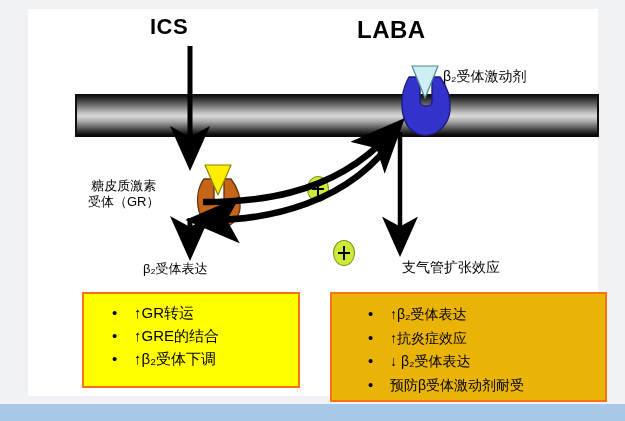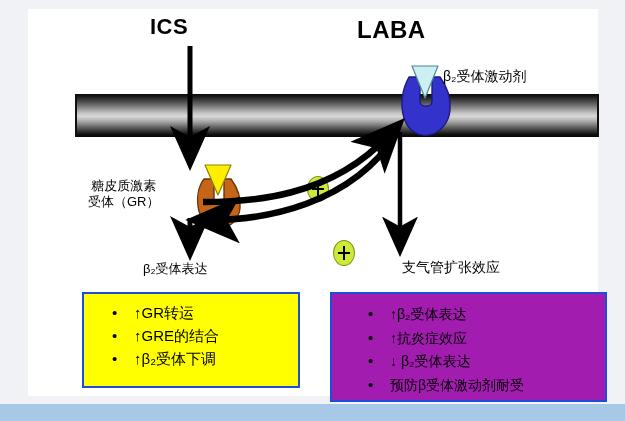--- a/index.html
+++ b/index.html
@@ -140,31 +140,31 @@
     position: absolute;
     left: 0; top: 0;
     width: 625px; height: 421px;
     pointer-events: none;
     overflow: visible;
   }
 
   
   .effect-box {
     position: absolute;
-    border: 2px solid #1d4ed8;
+    border: 2px solid #f97316;
     box-sizing: border-box;
     padding: 8px 0 6px 0;
   }
   #box-yellow {
     left: 54px; top: 283px; width: 218px; height: 96px;
     background: #ffff00;
   }
   #box-cyan {
     left: 302px; top: 283px; width: 277px; height: 110px;
-    background: #a21caf;
+    background: #eab308;
   }
   .effect-list {
     list-style: none;
     margin: 0;
     padding: 0;
   }
   .effect-list li {
     display: block;
     color: #000;
     font-size: 15px;

